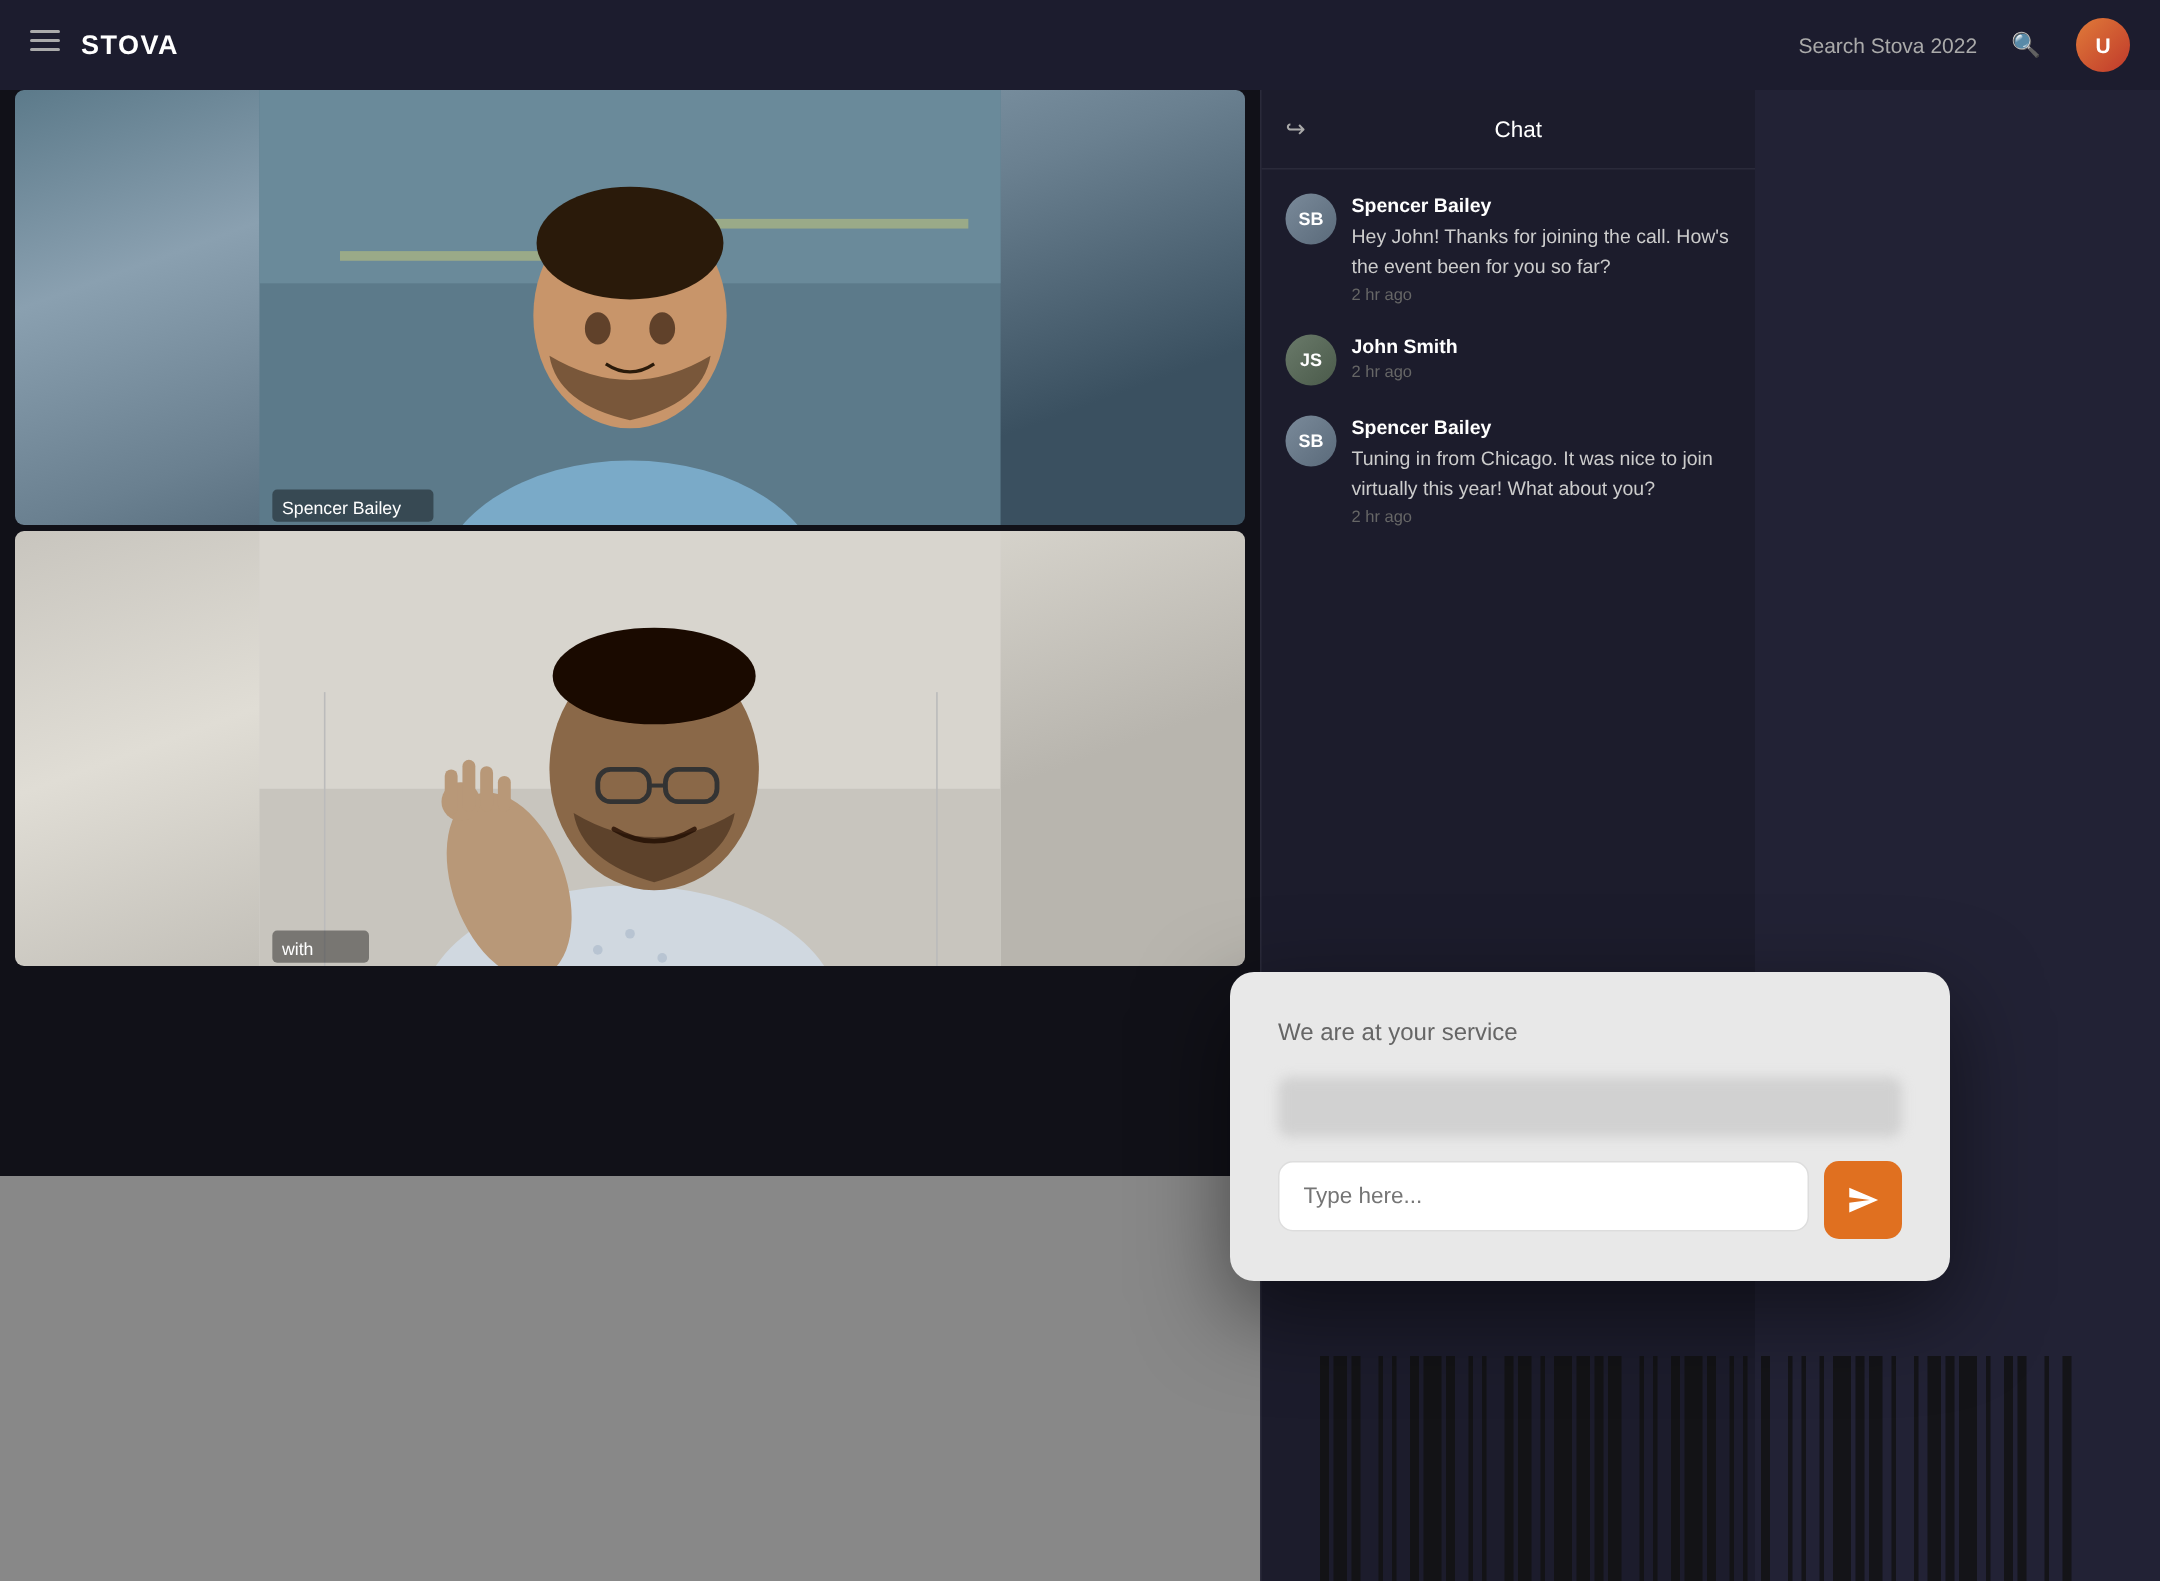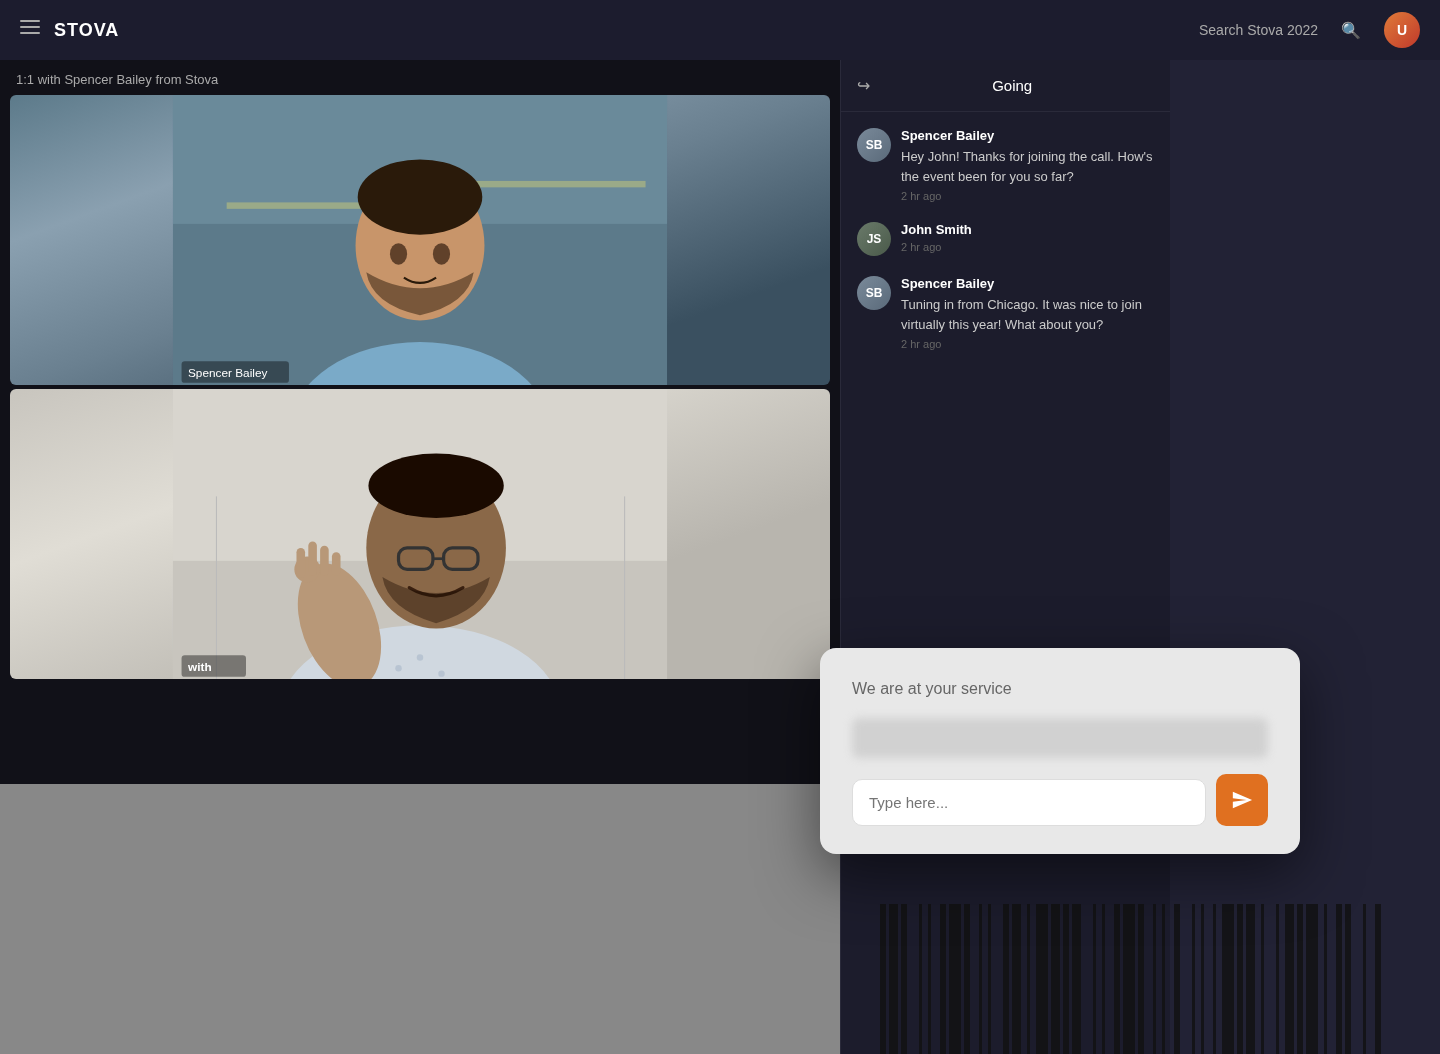--- a/index.html
+++ b/index.html
@@ -251,21 +251,21 @@
     .help-blurred-bar {
       height: 40px;
       background: rgba(200,200,200,0.7);
       border-radius: 8px;
       margin-bottom: 16px;
       filter: blur(4px);
     }
     .help-input-row {
       display: flex;
       gap: 10px;
-      align-items: flex-end;
+      align-items: flex-start;
     }
     .help-input {
       flex: 1;
       padding: 14px 16px;
       border: 1.5px solid #ddd;
       border-radius: 10px;
       background: #fff;
       font-size: 15px;
       color: #999;
       outline: none;
@@ -330,21 +330,20 @@
   <div class="topnav-right">
     <span class="search-text">Search Stova 2022</span>
     <span class="search-icon">🔍</span>
     <div class="avatar">U</div>
   </div>
 </nav>
 
 <div class="main-content">
 
   <div class="video-section">
-    <div class="video-title">1:1 with Spencer Bailey from Stova</div>
     <div class="video-grid">
 
       <div class="video-tile video-spencer" style="position:relative; background: linear-gradient(160deg,#5c7a8a 0%,#8aa0b0 25%,#6a8090 50%,#3a5060 80%);">
 
         <svg viewBox="0 0 460 270" style="position:absolute;top:0;left:0;width:100%;height:100%;" xmlns="http://www.w3.org/2000/svg">
 
           <rect x="0" y="0" width="460" height="270" fill="#5c7a8a"></rect>
           <rect x="0" y="0" width="460" height="120" fill="#6a8a9a"></rect>
 
           <rect x="50" y="100" width="150" height="6" fill="#9aaa88"></rect>
@@ -360,21 +359,21 @@
           <ellipse cx="250" cy="148" rx="8" ry="10" fill="#1a0a00" opacity="0.6"></ellipse>
           <path d="M215 170 Q230 180 245 170" stroke="#2a1a0a" stroke-width="2" fill="none"></path>
 
           <path d="M180 165 Q230 195 280 165 Q275 195 230 205 Q185 195 180 165" fill="#2a1a0a" opacity="0.5"></path>
 
           <rect x="8" y="248" width="100" height="20" rx="3" fill="rgba(0,0,0,0.4)"></rect>
           <text x="14" y="263" font-family="sans-serif" font-size="11" fill="#fff">Spencer Bailey</text>
         </svg>
       </div>
 
-      <div class="video-tile video-john" style="position:relative; background: linear-gradient(160deg,#c8c5be 0%,#e0ddd5 30%,#b8b5ae 70%); font-weight: bold;">
+      <div class="video-tile video-john" style="position:relative; background: linear-gradient(160deg,#c8c5be 0%,#e0ddd5 30%,#b8b5ae 70%);">
         <svg viewBox="0 0 460 270" style="position:absolute;top:0;left:0;width:100%;height:100%;" xmlns="http://www.w3.org/2000/svg">
 
           <rect x="0" y="0" width="460" height="270" fill="#d8d5ce"></rect>
 
           <rect x="0" y="160" width="460" height="110" fill="#c8c5be"></rect>
           <rect x="40" y="100" width="1" height="170" fill="#bbb"></rect>
           <rect x="420" y="100" width="1" height="170" fill="#bbb"></rect>
 
           <ellipse cx="230" cy="300" rx="130" ry="80" fill="#d0d8e0"></ellipse>
 
@@ -424,21 +423,21 @@
           <line x1="3" y1="22" x2="11" y2="22" stroke="#ccc" stroke-width="2"></line>
         </svg>
       </button>
       <button class="end-call-btn">End call</button>
     </div>
   </div>
 
   <div class="chat-section">
     <div class="chat-header">
       <span class="chat-exit-icon">↪</span>
-      <div class="chat-title">Going</div>
+      <div class="chat-title">Chat</div>
     </div>
     <div class="chat-messages">
 
       <div class="chat-message">
         <div class="msg-avatar" style="background:linear-gradient(135deg,#7a8a9a,#5a6a7a);">SB</div>
         <div class="msg-body">
           <div class="msg-name">Spencer Bailey</div>
           <div class="msg-text">Hey John! Thanks for joining the call. How's the event been for you so far?</div>
           <div class="msg-time">2 hr ago</div>
         </div>

